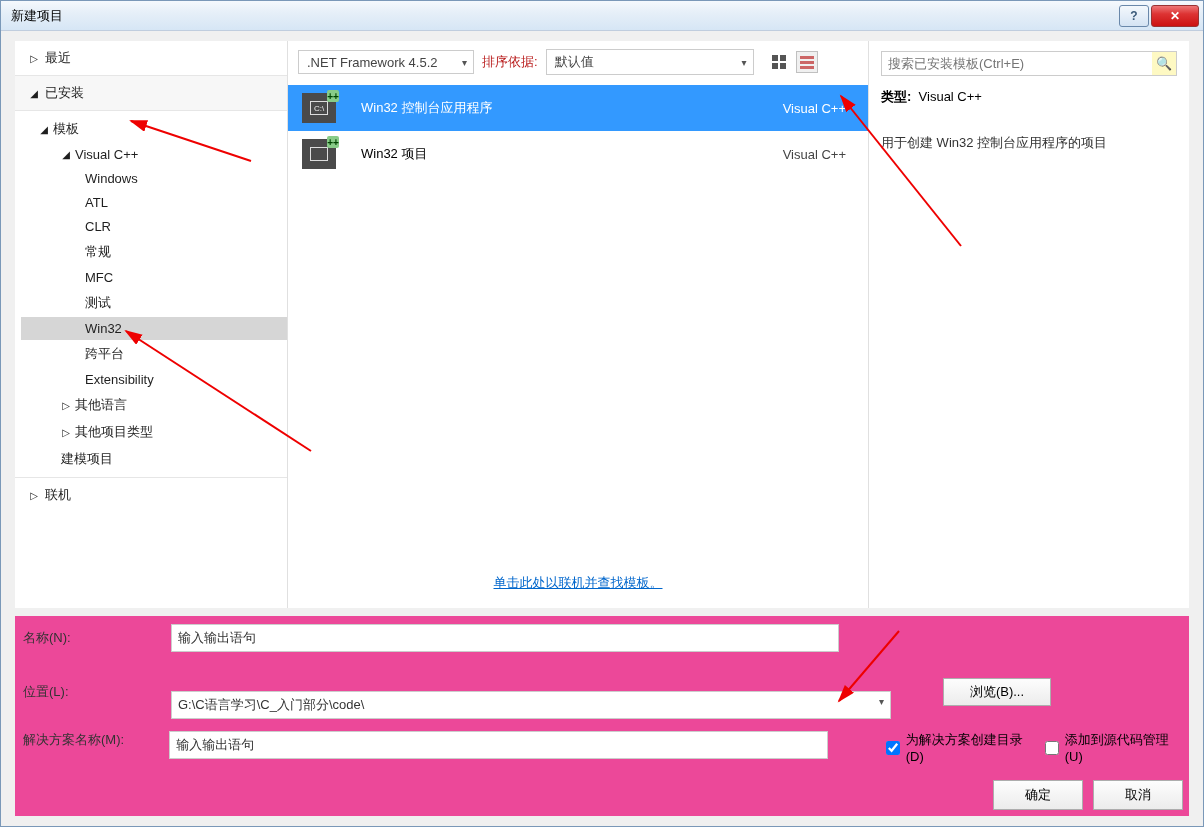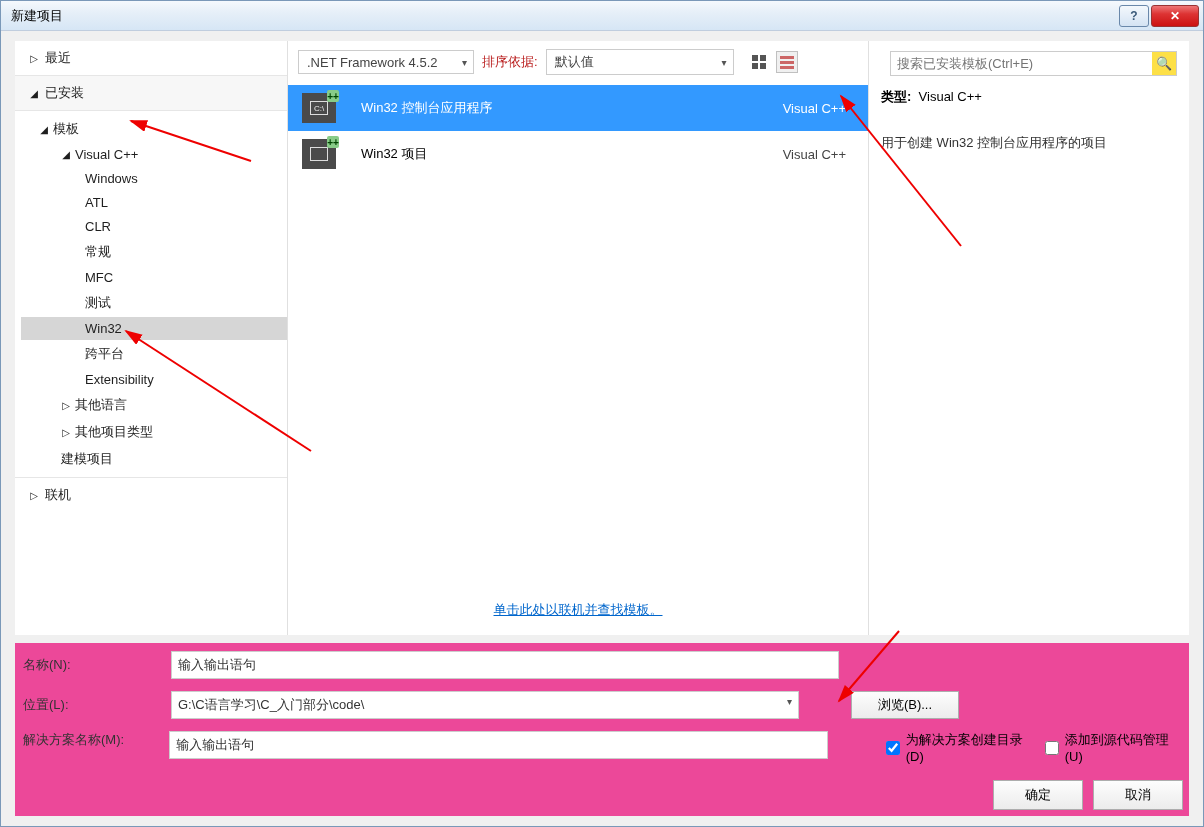--- a/index.html
+++ b/index.html
@@ -42,33 +42,33 @@
 .console-glyph { width: 18px; height: 14px; border: 1px solid #ddd; display: flex; align-items: center; justify-content: center; font-size: 8px; color: #eee; }
 .proj-glyph { width: 18px; height: 14px; border: 1px solid #ddd; position: relative; }
 .tmpl-name { flex: 1; margin-left: 11px; }
 .tmpl-lang { width: 110px; text-align: right; padding-right: 8px; }
 .tmpl-row.selected .tmpl-lang { color: #fff; }
 .tmpl-row:not(.selected) .tmpl-lang { color: #444; }
 .center-bottom { text-align: center; padding: 12px 0 16px 0; }
 .center-bottom a { color: #0066cc; text-decoration: underline; font-family: Liberation Serif, serif; }
 
 .rightpane { width: 320px; background: #fff; padding: 10px 12px; font-size: 13px; }
-.searchbox { display: flex; align-items: center; border: 1px solid #cccccc; background: #fde047; margin-bottom: 12px; margin-left: 9px; }
+.searchbox { display: flex; align-items: center; border: 1px solid #cccccc; background: #fef9c3; margin-bottom: 12px; }
 .searchbox input { flex: 1; border: none; padding: 4px 6px; font-size: 13px; outline: none; }
 .searchbox .sicon { width: 24px; text-align: center; color: #555; }
 .desc-title { margin-bottom: 6px; color: #000; }
 .desc-title b { font-weight: bold; }
 .desc-body { color: #333; margin-top: 28px; }
 
 .bottom-area { background: #ec4899; padding: 2px 0 4px 0; }
 .form-row { display: flex; align-items: center; padding: 6px 4px; gap: 12px; }
 .form-label { width: 140px; color: #333; padding-left: 4px; }
 .form-input { border: 1px solid #cccccc; background: #fff; padding: 4px 6px; font-size: 13px; color: #333; }
 .form-input.name { width: 668px; }
-.form-input.loc { width: 628px; position: relative; }
+.form-input.loc { width: 720px; position: relative; margin-top: 27px; }
 .form-input.loc::after { content: "▾"; position: absolute; right: 6px; font-size: 10px; color: #555; }
 .form-input.sol { width: 668px; }
 .browse { width: 108px; padding: 4px 0; background: linear-gradient(#fdfdfd,#ececec); border: 1px solid #adadad; text-align: center; }
 .chk-col { display: flex; flex-direction: row; gap: 6px; margin-left: 6px; }
 .chk { display: flex; align-items: center; gap: 6px; }
 .chk input { width: 14px; height: 14px; }
 
 .button-row { display: flex; justify-content: flex-end; gap: 10px; padding: 10px 6px 2px 6px; }
 .btn { width: 90px; padding: 5px 0; background: linear-gradient(#fdfdfd,#ececec); border: 1px solid #adadad; text-align: center; }
 
@@ -154,21 +154,21 @@
           <span>联机</span>
         </div>
       </div>
 
       <div class="center">
         <div class="toolbar">
           <div class="dropdown" style="width:176px;">
             <span>.NET Framework 4.5.2</span>
           </div>
           <span class="sortlabel">排序依据:</span>
-          <div class="dropdown" style="width:188px;">
+          <div class="dropdown" style="width:208px;">
             <span>默认值</span>
           </div>
           <div class="viewbtns">
             <div class="viewbtn">
               <svg width="14" height="14">
                   <rect x="0" y="0" width="6" height="6" fill="#555"></rect>
                   <rect x="8" y="0" width="6" height="6" fill="#555"></rect>
                   <rect x="0" y="8" width="6" height="6" fill="#555"></rect>
                   <rect x="8" y="8" width="6" height="6" fill="#555"></rect>
                 </svg>

